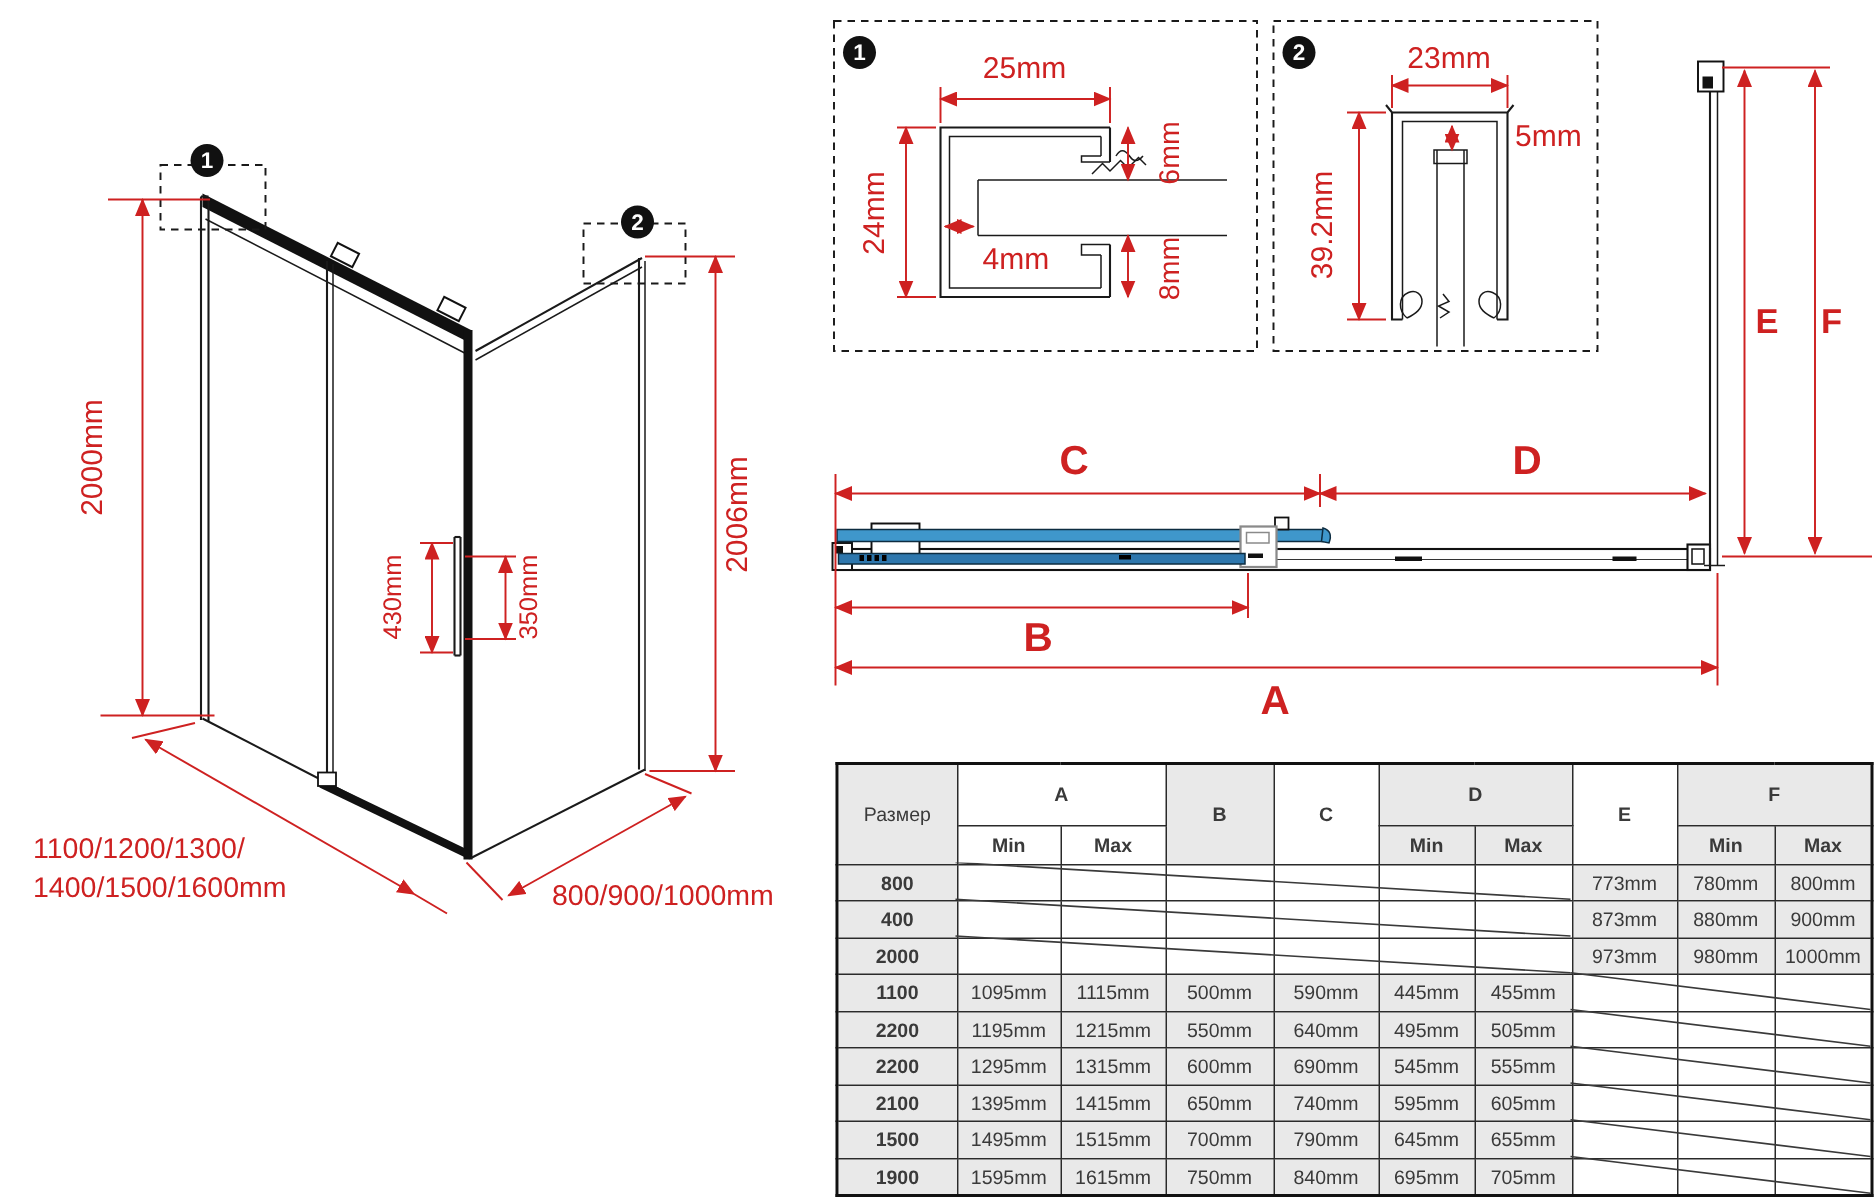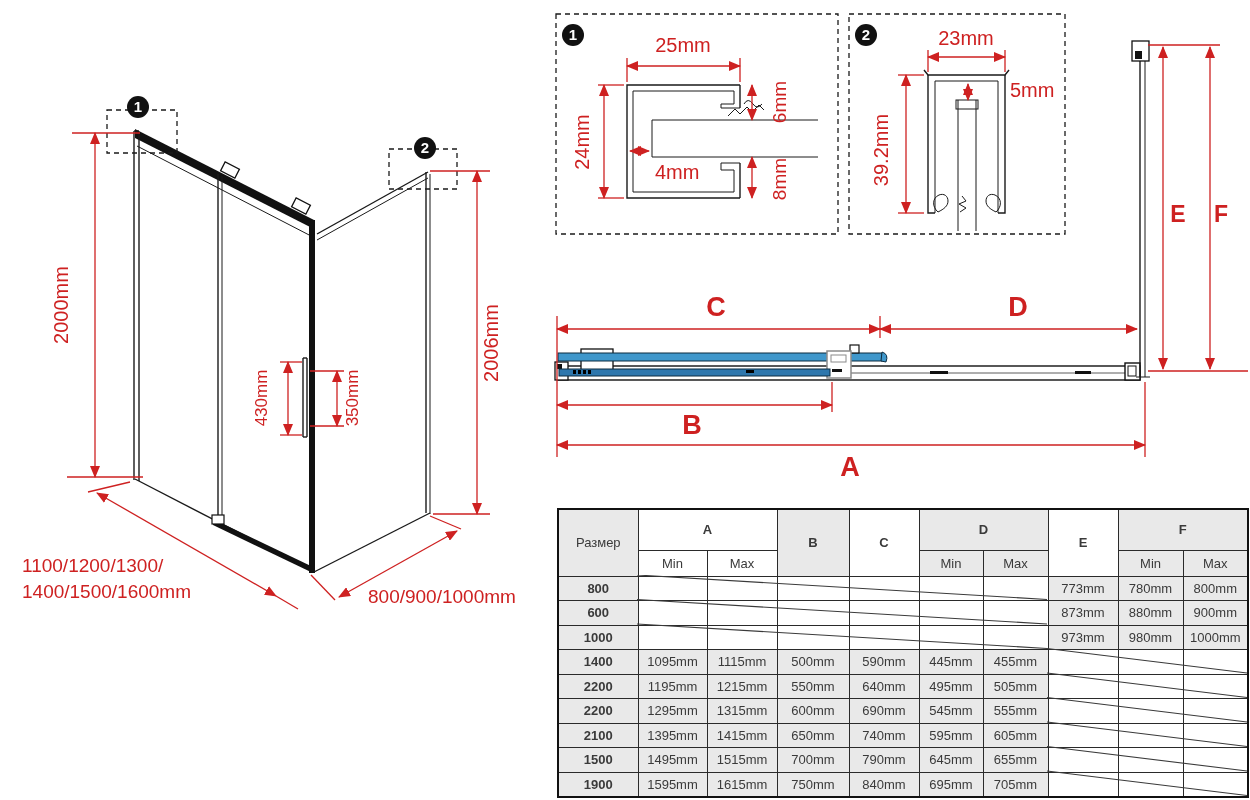--- a/index.html
+++ b/index.html
@@ -17,21 +17,21 @@
   .blk1{stroke:#1a1a1a;stroke-width:1;fill:none;}
   .dash{stroke:#1a1a1a;stroke-width:1.3;fill:none;stroke-dasharray:5 4;}
 
   
   .tablewrap{position:absolute;left:557px;top:508px;width:691px;}
   table.spec{border-collapse:collapse;table-layout:fixed;width:690px;border:2px solid #111;}
   table.spec th,table.spec td{border:1px solid #2a2a2a;text-align:center;vertical-align:middle;
       padding:0;font-size:13px;color:#3a3a3a;overflow:hidden;white-space:nowrap;}
   tr.hrow1{height:41px;} tr.hrow2{height:26px;} tr.drow{height:24.5px;}
   th.colL{color:#ce2121;font-size:21px;font-weight:bold;}
-  th.mm{font-size:14px;color:#111;font-weight:normal;}
+  th.mm{font-size:14px;color:#111;font-weight:bold;}
   th.razm{font-size:14px;color:#222;font-weight:normal;}
   th.size{font-size:14px;color:#111;font-weight:bold;background:#e9e9e9;margin-top:44px;}
   .g{background:#e9e9e9;} 
   .w{background:#ffffff;} 
   .diag{position:absolute;left:0;top:67px;pointer-events:none;}
 </style>
 </head>
 <body>
 
 <div class="canvas">
@@ -289,45 +289,45 @@
       <td class="w"></td>
       <td class="w"></td>
       <td class="w"></td>
       <td class="w"></td>
       <td class="w"></td>
       <td class="g">773mm</td>
       <td class="g">780mm</td>
       <td class="g">800mm</td>
     </tr>
     <tr class="drow">
-      <th class="size">600</th>
+      <th class="size">400</th>
       <td class="w"></td>
       <td class="w"></td>
       <td class="w"></td>
       <td class="w"></td>
       <td class="w"></td>
       <td class="w"></td>
       <td class="g">873mm</td>
       <td class="g">880mm</td>
       <td class="g">900mm</td>
     </tr>
     <tr class="drow">
-      <th class="size">1000</th>
+      <th class="size">2000</th>
       <td class="w"></td>
       <td class="w"></td>
       <td class="w"></td>
       <td class="w"></td>
       <td class="w"></td>
       <td class="w"></td>
       <td class="g">973mm</td>
       <td class="g">980mm</td>
       <td class="g">1000mm</td>
     </tr>
     <tr class="drow">
-      <th class="size">1400</th>
+      <th class="size">1100</th>
       <td class="g">1095mm</td>
       <td class="g">1115mm</td>
       <td class="g">500mm</td>
       <td class="g">590mm</td>
       <td class="g">445mm</td>
       <td class="g">455mm</td>
       <td class="w"></td>
       <td class="w"></td>
       <td class="w"></td>
     </tr>

